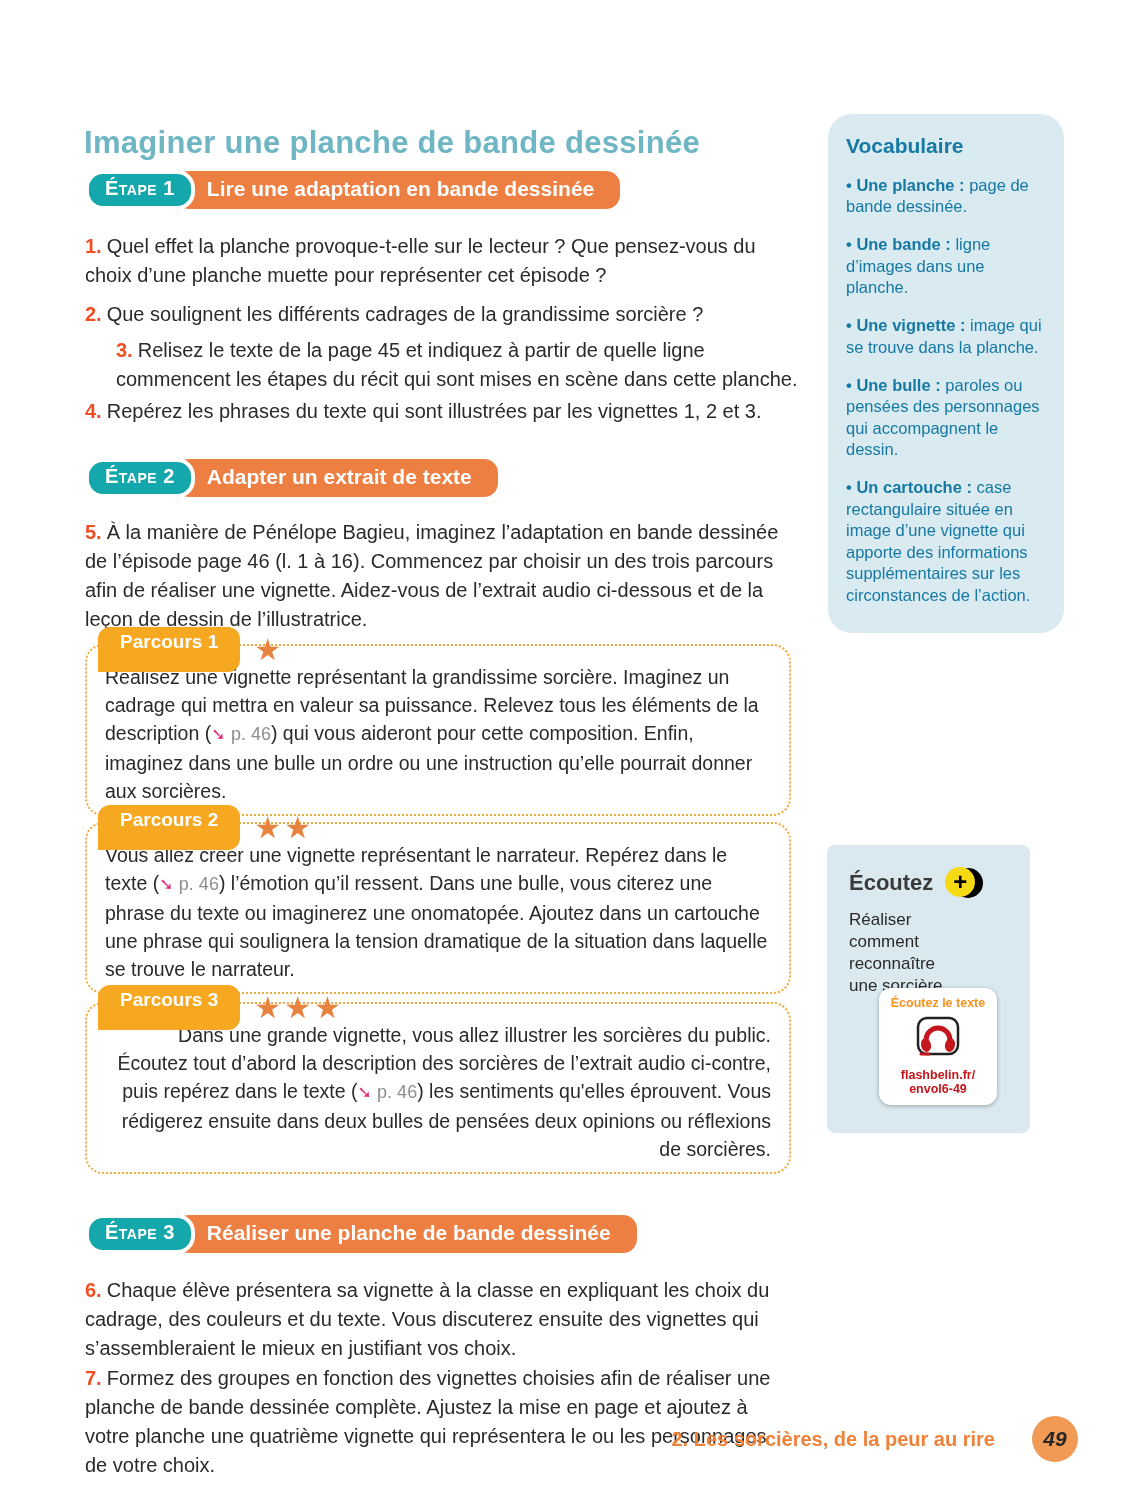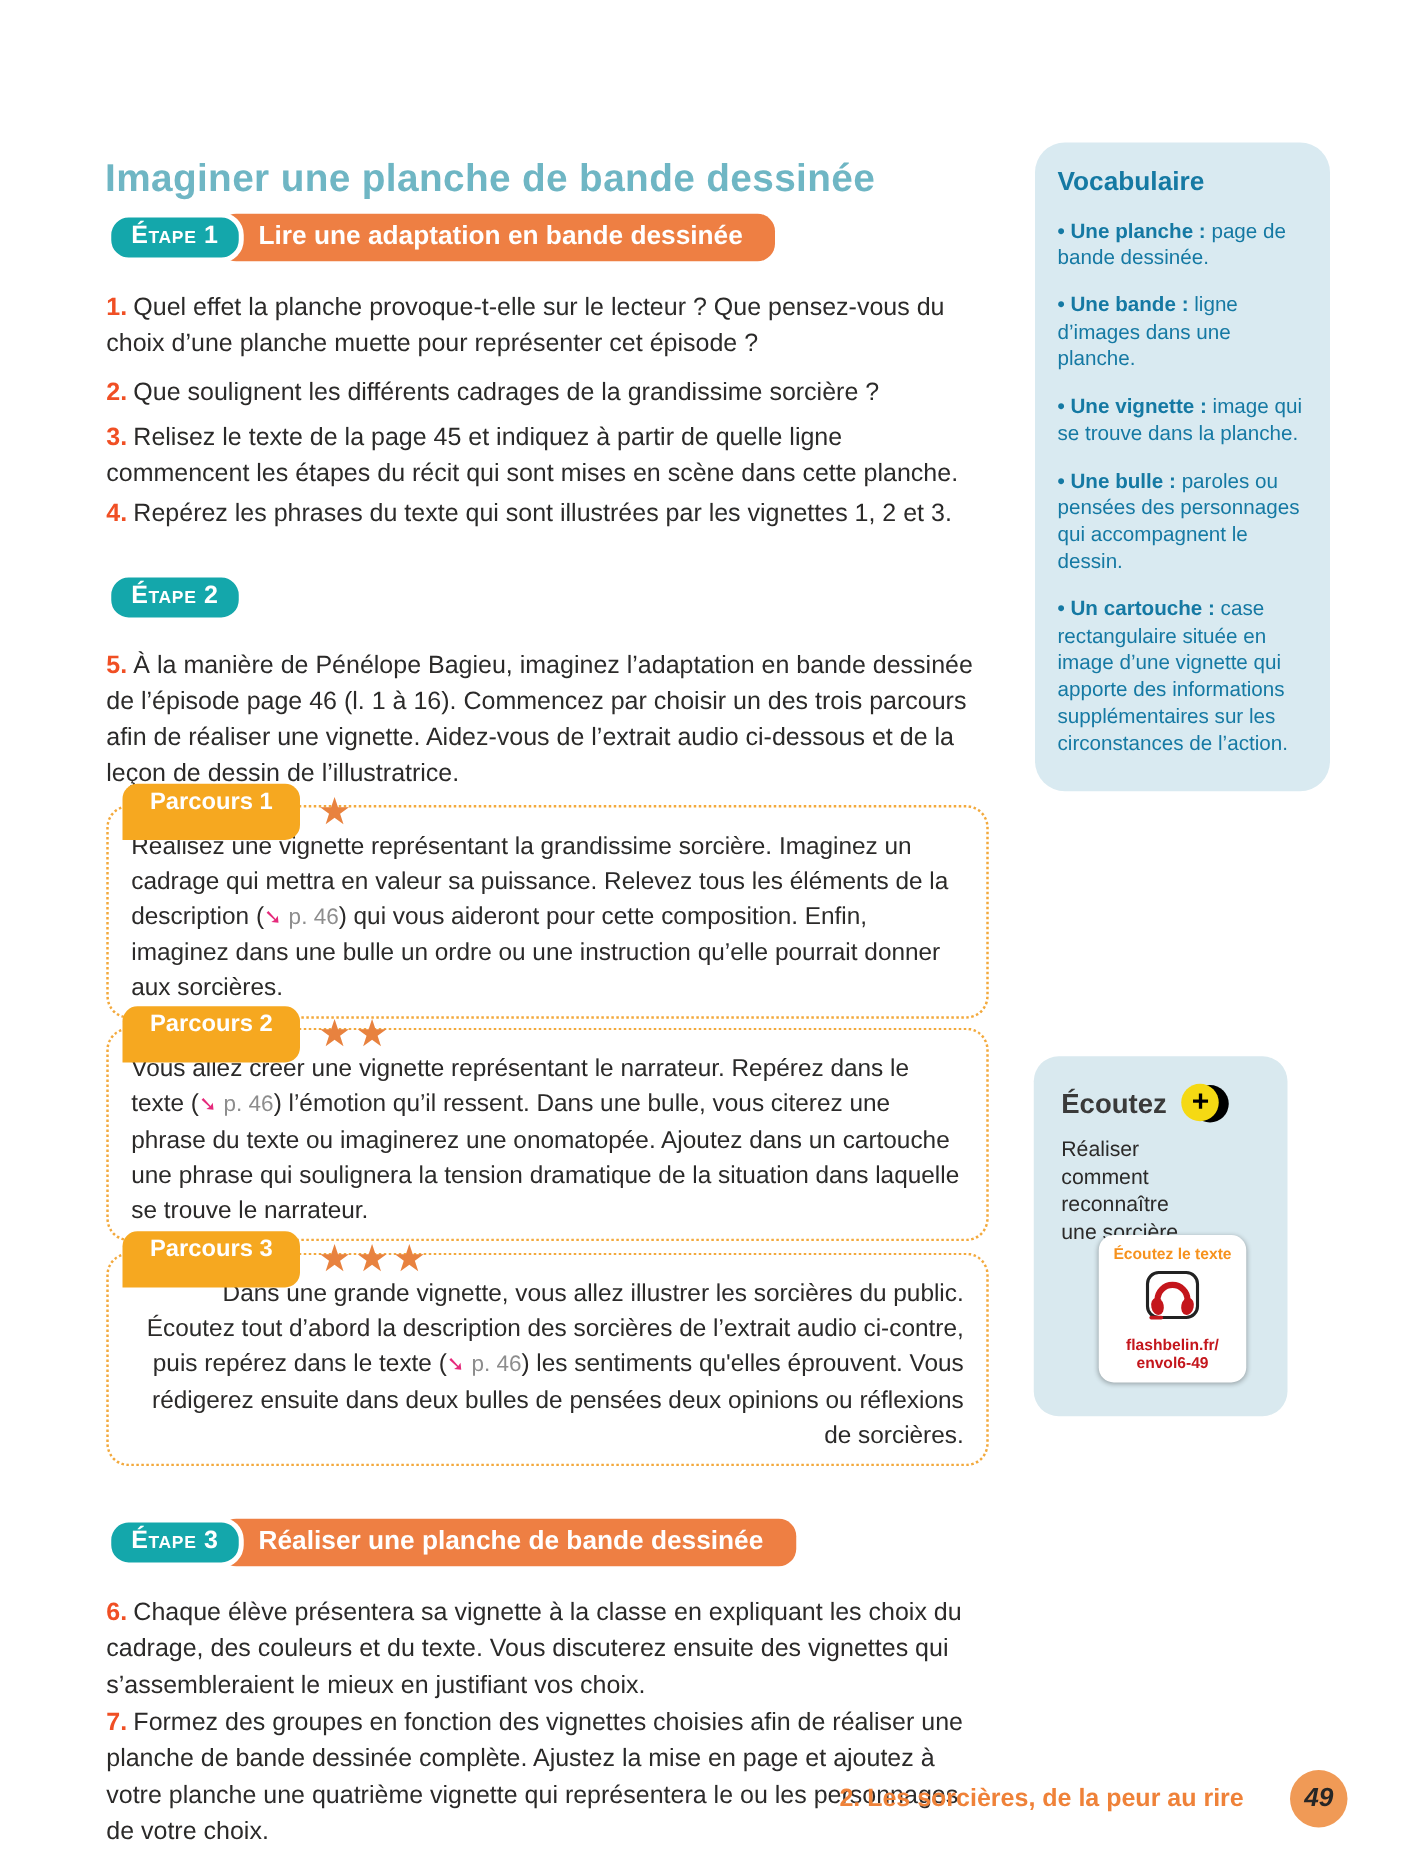--- a/index.html
+++ b/index.html
@@ -47,21 +47,21 @@
     position:absolute;left:828px;top:114px;width:236px;box-sizing:border-box;
     background:#d9eaf1;border-radius:24px;padding:20px 16px 16px 18px;color:#1579a3;
   }
   .vocab-title{font-size:21px;font-weight:bold;margin:0 0 12px 0;}
   .vocab-item{font-size:16.5px;line-height:21.5px;margin-bottom:11px;}
   .vocab-item::before{content:"• ";font-weight:bold;}
   .vocab-term{font-weight:bold;}
   
   .listen{
     position:absolute;left:827px;top:845px;width:203px;height:288px;box-sizing:border-box;
-    background:#d9e9ef;border-radius:20px;padding:22px 14px 14px 22px;
+    background:#d9e9ef;border-radius:8px;padding:22px 14px 14px 22px;
   }
   .listen-title-row{display:flex;align-items:center;gap:12px;}
   .listen-title{font-size:22px;font-weight:bold;color:#3a3a3a;}
   .plus-icon{position:relative;width:38px;height:32px;flex:0 0 auto;}
   .plus-back{position:absolute;left:8px;top:1px;width:30px;height:30px;border-radius:50%;background:#000;}
   .plus-front{
     position:absolute;left:0;top:0;width:30px;height:30px;border-radius:50%;background:#f5d913;
     display:flex;align-items:center;justify-content:center;font-weight:900;font-size:24px;color:#000;
   }
   .listen-desc{margin-top:10px;width:112px;font-size:17px;line-height:22px;color:#2b2a29;}
@@ -95,29 +95,30 @@
     <span class="step-badge">Étape 1</span>
     <span class="step-pill">Lire une adaptation en bande dessinée</span>
   </div>
 
   <p class="question" style="top:212px;">
     <span class="qnum">1.</span><span>Quel effet la planche provoque-t-elle sur le lecteur ? Que pensez-vous du choix d’une planche muette pour représenter cet épisode ?</span>
   </p>
   <p class="question" style="top:280px;">
     <span class="qnum">2.</span><span>Que soulignent les différents cadrages de la grandissime sorcière ?</span>
   </p>
-  <p class="question" style="top:316px;">
+  <p class="question" style="top:316px;margin-left:31px;">
     <span class="qnum">3.</span><span>Relisez le texte de la page 45 et indiquez à partir de quelle ligne commencent les étapes du récit qui sont mises en scène dans cette planche.</span>
   </p>
   <p class="question" style="top:377px;">
     <span class="qnum">4.</span><span>Repérez les phrases du texte qui sont illustrées par les vignettes 1, 2 et 3.</span>
   </p>
 
   <div class="step-row" style="top:458px;">
     <span class="step-badge">Étape 2</span>
+    <span class="step-pill">Adapter un extrait de texte</span>
   </div>
 
   <p class="question" style="top:498px;">
     <span class="qnum">5.</span><span>À la manière de Pénélope Bagieu, imaginez l’adaptation en bande dessinée de l’épisode page 46 (l. 1 à 16). Commencez par choisir un des trois parcours afin de réaliser une vignette. Aidez-vous de l’extrait audio ci-dessous et de la leçon de dessin de l’illustratrice.</span>
   </p>
 
   <div class="parcours" style="top:627px;">
     <div class="parcours-head">
       <span class="parcours-tab">Parcours 1</span>
       <span class="parcours-stars">★</span>

